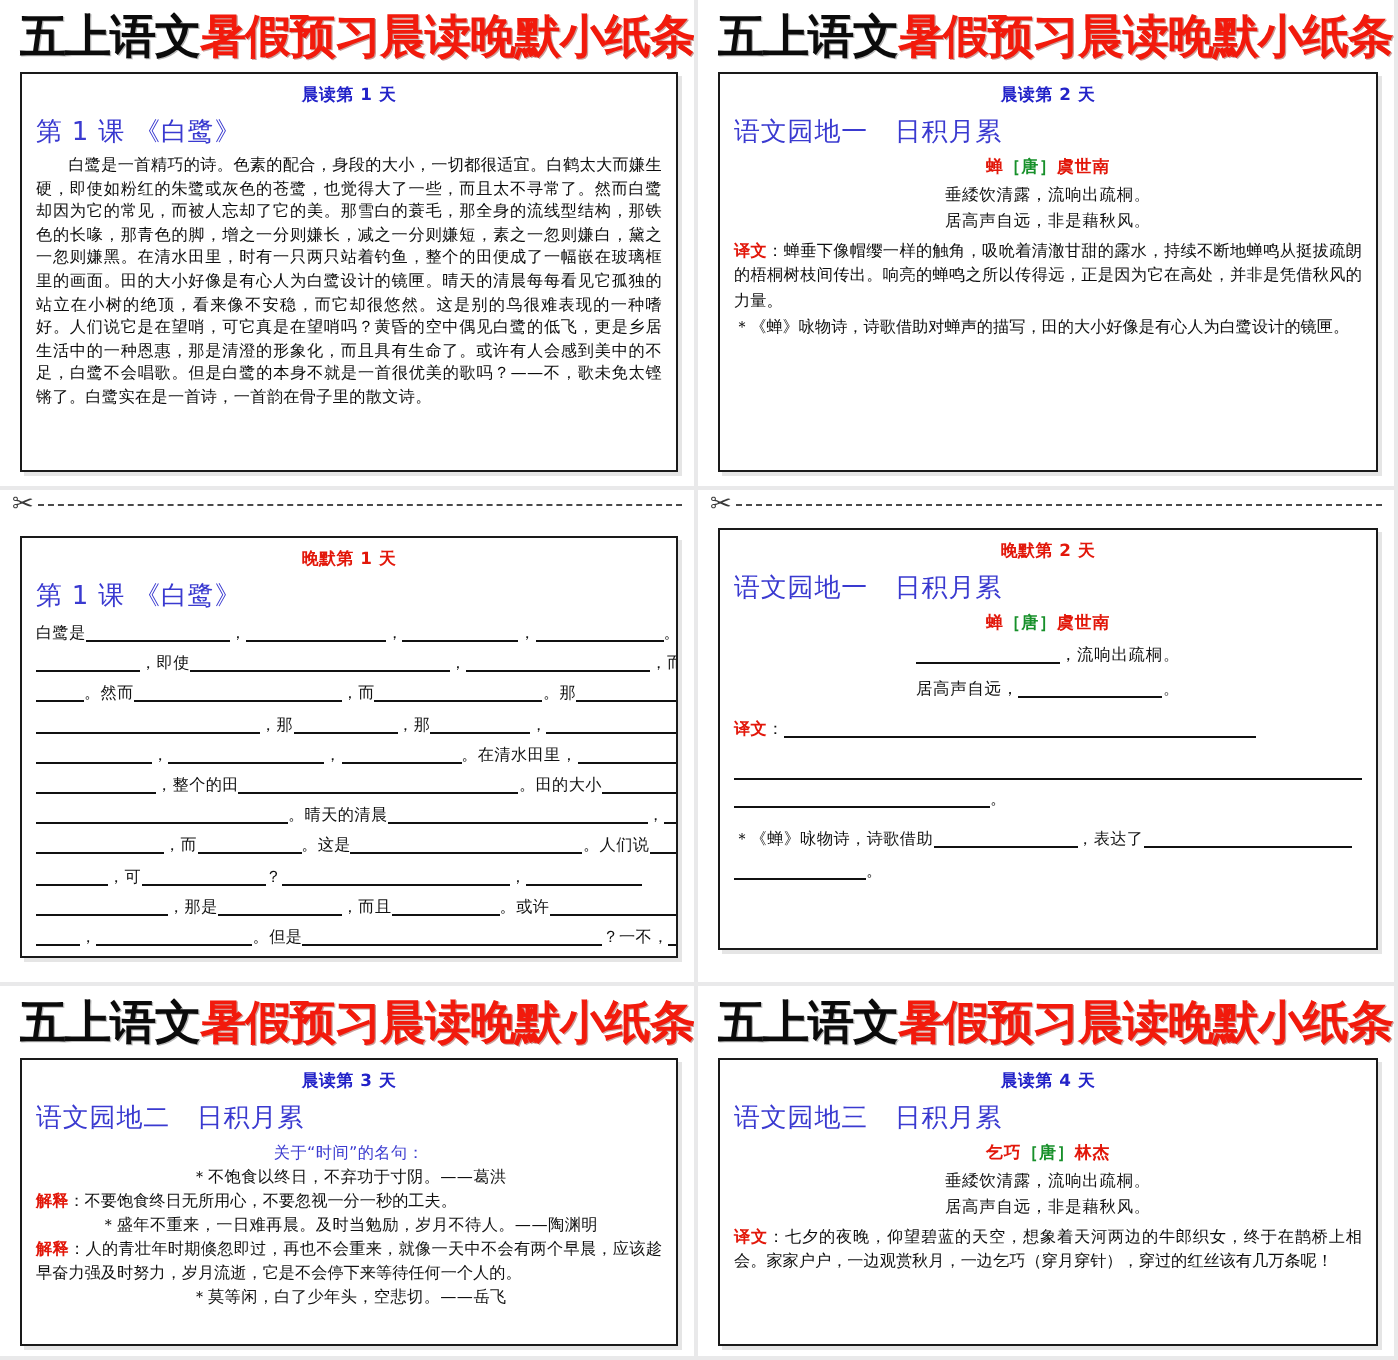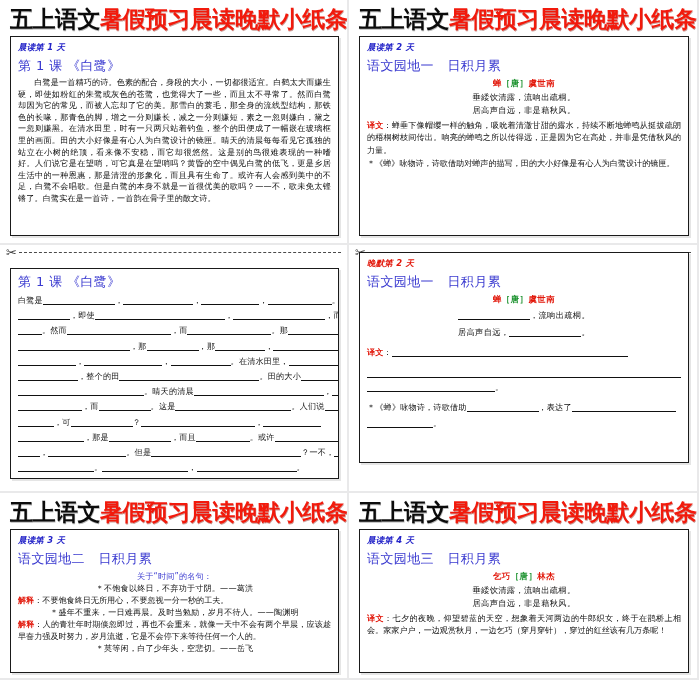--- a/index.html
+++ b/index.html
@@ -50,26 +50,25 @@
     background: #fff;
     padding: 4px 7px 6px 7px;
     height: calc(100% - 40px);
     overflow: hidden;
     position: relative;
     box-shadow: 2px 2px 0 rgba(0,0,0,0.10);
   }
   .card.short { height: calc(100% - 38px); }
 
   .day-head {
-    text-align: left;
+    text-align: center;
     font-weight: bold;
     font-size: 8.4px;
     letter-spacing: 0.3px;
     margin: 1px 0 4px 0;
-    font-style: italic;
   }
   .day-head.blue { color: #2323c8; }
   .day-head.red  { color: #e2170a; }
 
   .src {
     color: #3a3ad0;
     font-size: 13px;
     margin: 0 0 2px 0;
     letter-spacing: 0.4px;
   }
@@ -193,20 +192,21 @@
         <div class="note">＊《蝉》咏物诗，诗歌借助对蝉声的描写，田的大小好像是有心人为白鹭设计的镜匣。</div>
       </div>
     </div>
 
     <div class="page">
       <div class="cutrow cut1" style="top:-2px">
         <span class="scissors">✂</span>
         <span class="cut-dash"></span>
       </div>
       <div class="card" style="height:calc(100% - 32px); margin-top:20px">
+        <div class="day-head red">晚默第 1 天</div>
         <div class="src">第 1 课 《白鹭》</div>
         <div class="blanks" id="blanks-p3">
             <div class="blank-row"><span>白鹭是</span><span class="u" style="width: 72px;"></span><span>，</span><span class="u" style="width: 70px;"></span><span>，</span><span class="u" style="width: 58px;"></span><span>，</span><span class="u" style="width: 64px;"></span><span>。白鹤</span></div>
             <div class="blank-row"><span class="u" style="width: 52px;"></span><span>，即使</span><span class="u" style="width: 130px;"></span><span>，</span><span class="u" style="width: 92px;"></span><span>，而且</span></div>
             <div class="blank-row"><span class="u" style="width: 24px;"></span><span>。然而</span><span class="u" style="width: 104px;"></span><span>，而</span><span class="u" style="width: 84px;"></span><span>。那</span><span class="u" style="width: 56px;"></span></div>
             <div class="blank-row"><span class="u" style="width: 112px;"></span><span>，那</span><span class="u" style="width: 52px;"></span><span>，那</span><span class="u" style="width: 50px;"></span><span>，</span><span class="u" style="width: 76px;"></span></div>
             <div class="blank-row"><span class="u" style="width: 58px;"></span><span>，</span><span class="u" style="width: 78px;"></span><span>，</span><span class="u" style="width: 60px;"></span><span>。在清水田里，</span><span class="u" style="width: 60px;"></span></div>
             <div class="blank-row"><span class="u" style="width: 60px;"></span><span>，整个的田</span><span class="u" style="width: 140px;"></span><span>。田的大小</span><span class="u" style="width: 48px;"></span></div>
             <div class="blank-row"><span class="u" style="width: 126px;"></span><span>。晴天的清晨</span><span class="u" style="width: 130px;"></span><span>，</span><span class="u" style="width: 10px;"></span></div>
             <div class="blank-row"><span class="u" style="width: 64px;"></span><span>，而</span><span class="u" style="width: 52px;"></span><span>。这是</span><span class="u" style="width: 116px;"></span><span>。人们说</span><span class="u" style="width: 36px;"></span></div>
@@ -216,21 +216,21 @@
             <div class="blank-row"><span class="u" style="width: 76px;"></span><span>。</span><span class="u" style="width: 86px;"></span><span>，</span><span class="u" style="width: 100px;"></span><span>。</span></div>
           </div>
       </div>
     </div>
 
     <div class="page">
       <div class="cutrow cut2" style="top:-2px">
         <span class="scissors">✂</span>
         <span class="cut-dash"></span>
       </div>
-      <div class="card" style="height:calc(100% - 32px); margin-top:4px">
+      <div class="card" style="height:calc(100% - 32px); margin-top:16px">
         <div class="day-head red">晚默第 2 天</div>
         <div class="src">语文园地一　日积月累</div>
         <div class="poem-title">
           <span class="t">蝉</span><span class="dyn">［唐］</span><span class="au">虞世南</span>
         </div>
         <div class="poem-line" style="margin-top:4px">
           <span class="u" style="width:72px"></span><span>，流响出疏桐。</span>
         </div>
         <div class="poem-line" style="margin-top:4px">
           <span>居高声自远，</span><span class="u" style="width:72px"></span><span>。</span>

